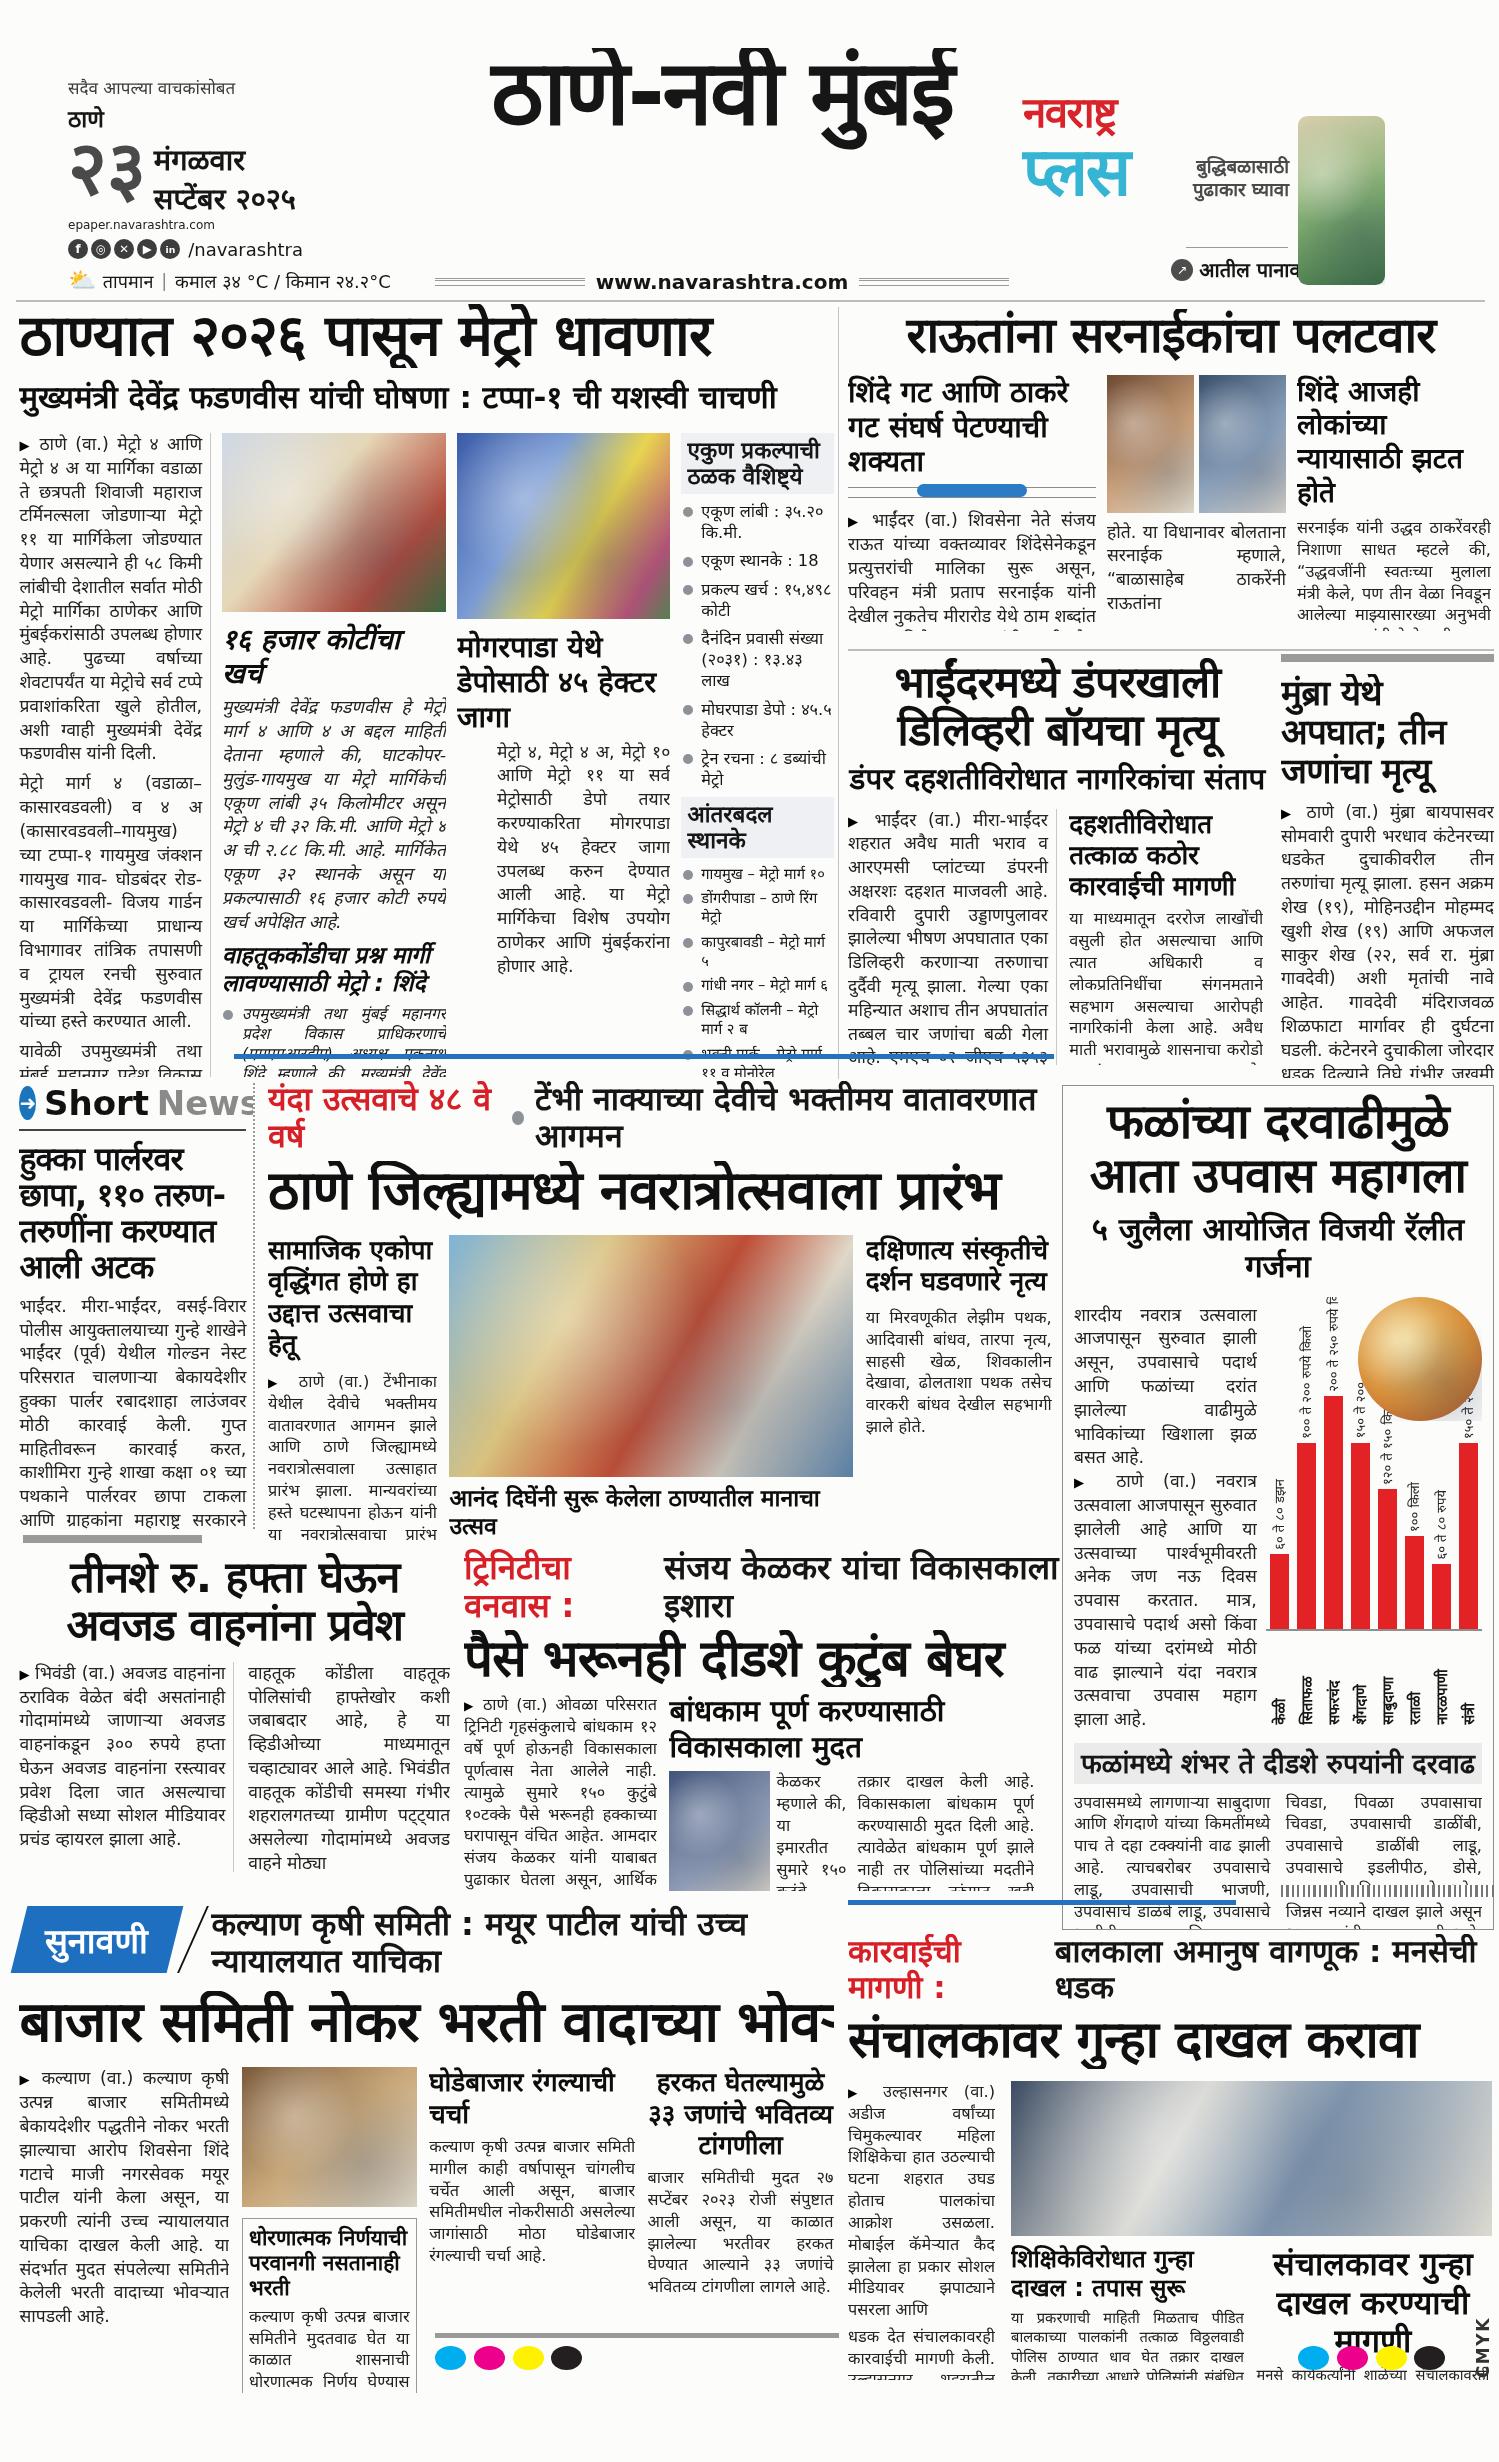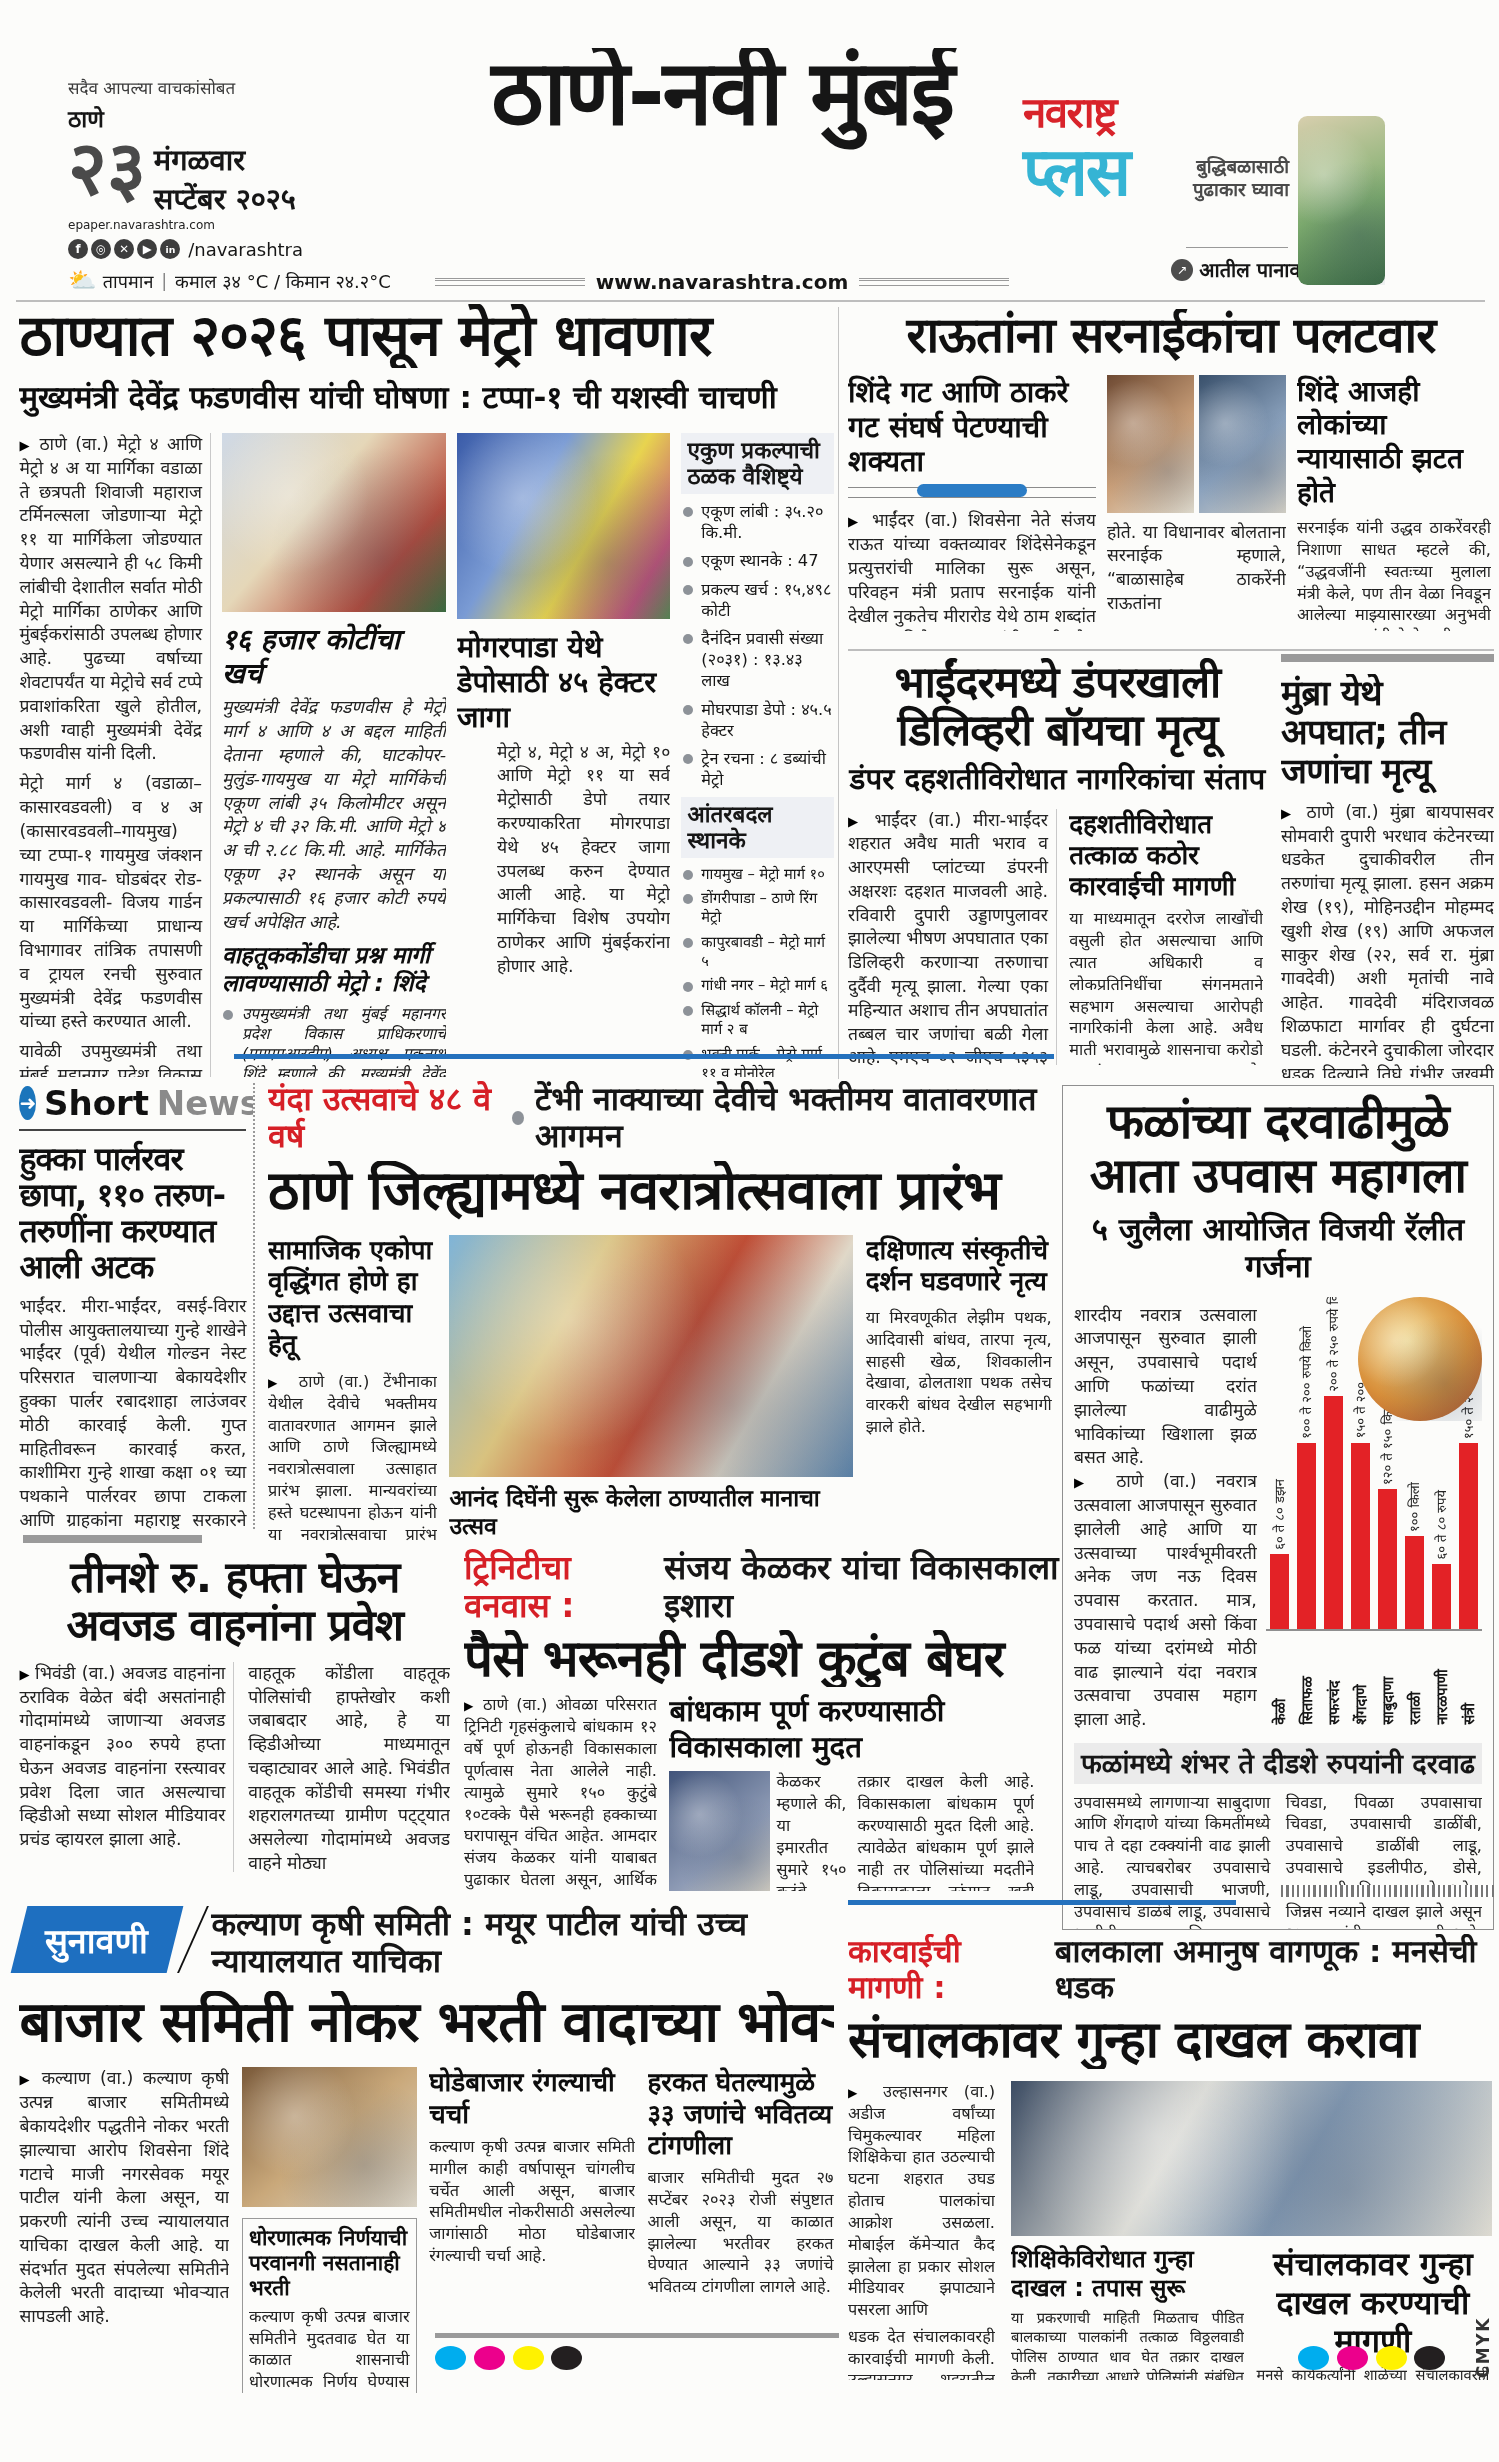--- a/index.html
+++ b/index.html
@@ -125,21 +125,21 @@
         </div>
       </div>
       <div class="clip" style="width:216px;height:644px;">
         <div class="ph" style="width:216px;height:186px;background:linear-gradient(120deg,#3a5ba8,#7a9bd4 35%,#e8d44f 60%,#c2557a 85%,#4e8a4e);"></div>
         <div class="subhead" style="font-size:29px;margin-top:11px;">मोगरपाडा येथे डेपोसाठी ४५ हेक्टर जागा</div>
         <div class="body-t" style="margin-top:6.2px;margin-left:40px;">मेट्रो ४, मेट्रो ४ अ, मेट्रो १० आणि मेट्रो ११ या सर्व मेट्रोसाठी डेपो तयार करण्याकरिता मोगरपाडा येथे ४५ हेक्टर जागा उपलब्ध करुन देण्यात आली आहे. या मेट्रो मार्गिकेचा विशेष उपयोग ठाणेकर आणि मुंबईकरांना होणार आहे.</div>
       </div>
       <div class="clip" style="width:155px;height:644px;">
         <div class="boxtitle" style="font-size:22.5px;">एकुण प्रकल्पाची ठळक वैशिष्ट्ये</div>
         <div class="bullet-li">एकूण लांबी : ३५.२० कि.मी.</div>
-        <div class="bullet-li">एकूण स्थानके : 47</div>
+        <div class="bullet-li">एकूण स्थानके : 18</div>
         <div class="bullet-li">प्रकल्प खर्च : १५,४९८ कोटी</div>
         <div class="bullet-li">दैनंदिन प्रवासी संख्या (२०३१) : १३.४३ लाख</div>
         <div class="bullet-li">मोघरपाडा डेपो : ४५.५ हेक्टर</div>
         <div class="bullet-li">ट्रेन रचना : ८ डब्यांची मेट्रो</div>
         <div class="boxtitle" style="font-size:22.5px;margin-top:6.2px;">आंतरबदल स्थानके</div>
         <div class="bullet-li" style="font-size:14.7px;margin:5.4px 0;">गायमुख – मेट्रो मार्ग १०</div>
         <div class="bullet-li" style="font-size:14.7px;margin:5.4px 0;">डोंगरीपाडा – ठाणे रिंग मेट्रो</div>
         <div class="bullet-li" style="font-size:14.7px;margin:5.4px 0;">कापुरबावडी – मेट्रो मार्ग ५</div>
         <div class="bullet-li" style="font-size:14.7px;margin:5.4px 0;">गांधी नगर – मेट्रो मार्ग ६</div>
         <div class="bullet-li" style="font-size:14.7px;margin:5.4px 0;">सिद्धार्थ कॉलनी – मेट्रो मार्ग २ ब</div>
@@ -362,21 +362,21 @@
         <div style="border:1.6px solid #999;padding:6.2px;margin-top:11px;">
           <div class="subhead" style="font-size:21px;">धोरणात्मक निर्णयाची परवानगी नसतानाही भरती</div>
           <div class="body-s clip" style="margin-top:4.7px;height:101px;">कल्याण कृषी उत्पन्न बाजार समितीने मुदतवाढ घेत या काळात शासनाची धोरणात्मक निर्णय घेण्यास परवानगी नसतानाही समितीमध्ये ३३ जणांची नोकर भरती केल्याचा आरोप करण्यात आला आहे.</div>
         </div>
       </div>
       <div class="clip" style="width:206px;">
         <div class="subhead" style="font-size:26px;">घोडेबाजार रंगल्याची चर्चा</div>
         <div class="body-s" style="margin-top:6.2px;">कल्याण कृषी उत्पन्न बाजार समिती मागील काही वर्षापासून चांगलीच चर्चेत आली असून, बाजार समितीमधील नोकरीसाठी असलेल्या जागांसाठी मोठा घोडेबाजार रंगल्याची चर्चा आहे.</div>
       </div>
       <div class="clip" style="width:186px;">
-        <div class="subhead" style="font-size:26px;">हरकत घेतल्यामुळे ३३ जणांचे भवितव्य टांगणीला</div>
+        <div class="subhead" style="font-size:26px;text-align:center;">हरकत घेतल्यामुळे ३३ जणांचे भवितव्य टांगणीला</div>
         <div class="body-s" style="margin-top:6.2px;">बाजार समितीची मुदत २७ सप्टेंबर २०२३ रोजी संपुष्टात आली असून, या काळात झालेल्या भरतीवर हरकत घेण्यात आल्याने ३३ जणांचे भवितव्य टांगणीला लागले आहे.</div>
       </div>
     </div>
   </div>
 
   <div class="abs hatch" style="left:1281px;top:1885px;width:213px;"></div>
   <div class="abs blue-bar" style="left:848px;top:1900px;width:388px;"></div>
   <div class="abs clip" style="left:848px;top:1934px;width:646px;height:446px;">
     <div style="display:flex;gap:9.3px;align-items:baseline;">
       <span class="kicker red" style="font-size:31px;">कारवाईची मागणी :</span>

